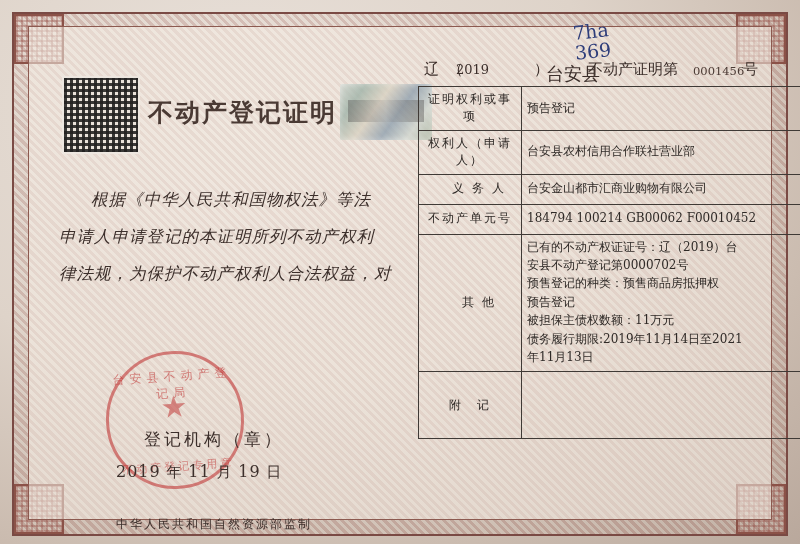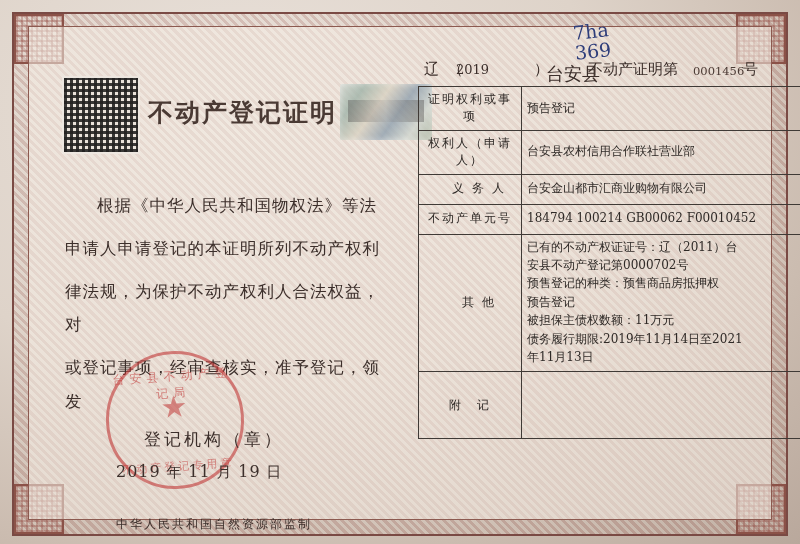--- a/index.html
+++ b/index.html
@@ -82,21 +82,21 @@
     background:linear-gradient(90deg,rgba(60,60,60,.45),rgba(120,120,120,.15),rgba(60,60,60,.45));
     filter:blur(.4px);
   }
   .body-text{
     position:absolute;left:16px;top:104px;width:340px;
     font-size:16.5px;line-height:2.05;color:#3c2f2b;
     font-family:"DejaVu Serif", serif;
     text-indent:0;
     letter-spacing:1px;
   }
-  .body-text p{margin:9px;}
+  .body-text p{margin:3px;font-style:italic;}
   .body-text p.first{text-indent:32px;}
 
   .seal{
     position:absolute;left:66px;top:275px;width:132px;height:132px;
     border:3px solid rgba(190,40,40,.55);border-radius:50%;
     color:rgba(185,35,35,.65);
     transform:rotate(-4deg);
   }
   .seal .star{
     position:absolute;left:50%;top:38px;transform:translateX(-50%);
@@ -189,21 +189,20 @@
 
     <div class="left">
       <div class="qr"></div>
       <div class="title-main">不动产登记证明</div>
       <div class="holo"></div>
 
       <div class="body-text">
         <p class="first">根据《中华人民共和国物权法》等法</p>
         <p>申请人申请登记的本证明所列不动产权利</p>
         <p>律法规，为保护不动产权利人合法权益，对</p>
-        <p>或登记事项，经审查核实，准予登记，领发</p>
       </div>
 
       <div class="seal">
         <div class="arc">台安县不动产登记局</div>
         <div class="star">★</div>
         <div class="arcb">不动产登记专用章</div>
       </div>
 
       <div class="reg-org">登记机构（章）</div>
 
@@ -246,21 +245,21 @@
             <td class="val">台安金山都市汇商业购物有限公司</td>
           </tr>
           <tr class="row-h">
             <td class="lab">不动产单元号</td>
             <td class="val">184794 100214 GB00062 F00010452</td>
           </tr>
           <tr>
             <td class="lab sp tall">其他</td>
             <td class="val tall">
               <div class="other-list">
-                <div>已有的不动产权证证号：辽（2011）台</div>
+                <div>已有的不动产权证证号：辽（2019）台</div>
                 <div>安县不动产登记第0000702号</div>
                 <div>预售登记的种类：预售商品房抵押权</div>
                 <div>预告登记</div>
                 <div>被担保主债权数额：11万元</div>
                 <div>债务履行期限:2019年11月14日至2021</div>
                 <div>年11月13日</div>
               </div>
             </td>
           </tr>
           <tr>

